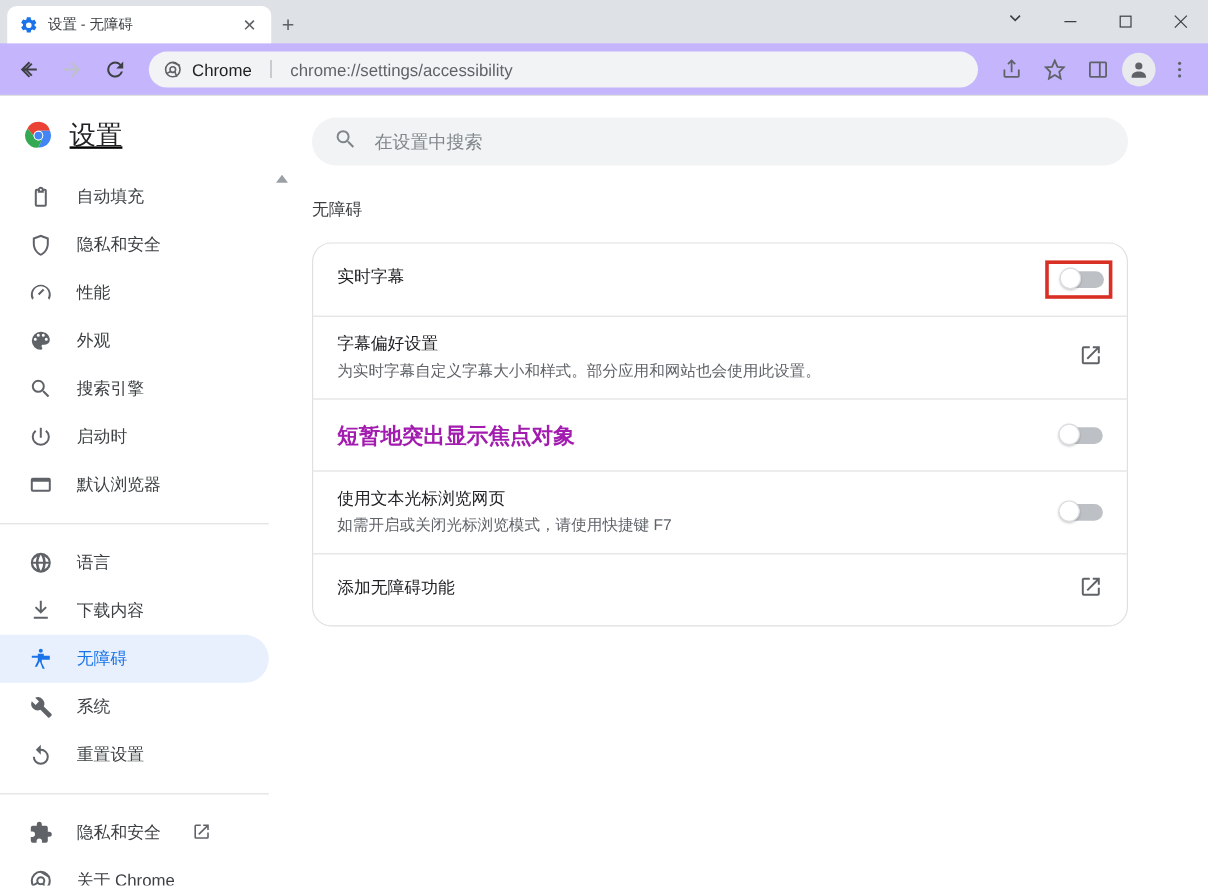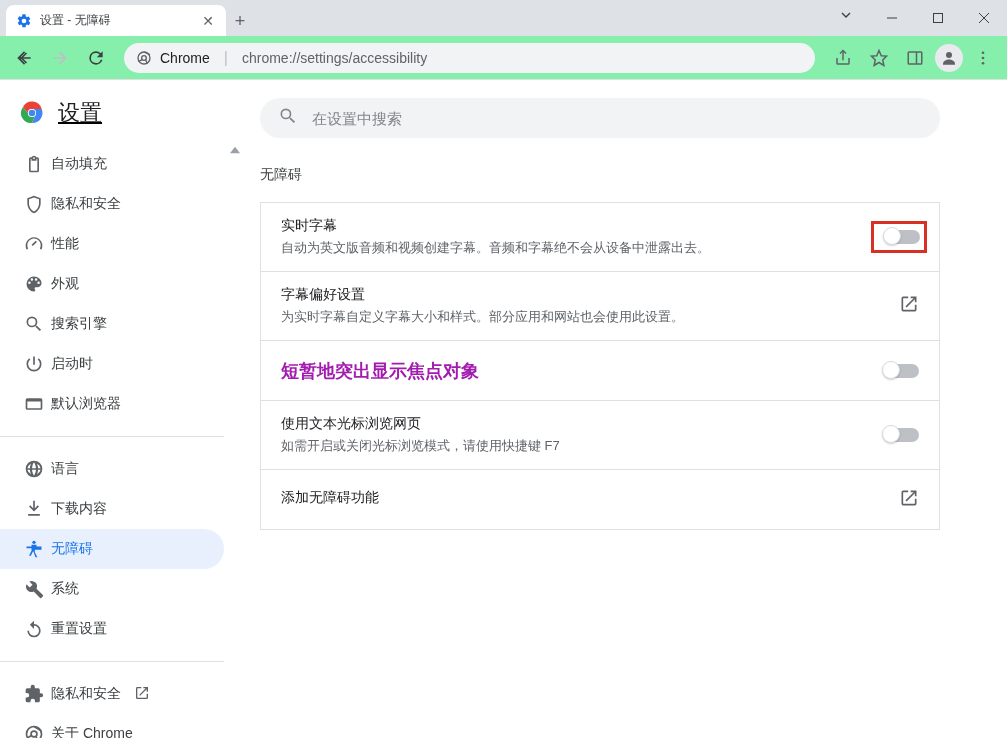--- a/index.html
+++ b/index.html
@@ -12,57 +12,57 @@
 .tab-title { font-size: 12px; color: #3c4043; flex: 1; white-space: nowrap; overflow: hidden; text-overflow: ellipsis; }
 .tab-close { width: 16px; height: 16px; color: #5f6368; display:flex; align-items:center; justify-content:center; font-size:14px; cursor:pointer; }
 .new-tab { width: 28px; display:flex; align-items:center; justify-content:center; margin-top:6px; color:#5f6368; cursor:pointer; font-size:18px; }
 .titlebar-spacer { flex: 1; }
 .window-controls { display:flex; align-items:center; }
 .window-btn { width: 46px; height: 30px; display:flex; align-items:center; justify-content:center; color:#3c4043; cursor:pointer; }
 .window-btn svg { width:12px; height:12px; }
 .chevron-btn { width:46px; height:30px; display:flex; align-items:center; justify-content:center; color:#3c4043; }
 
 
-.toolbar { height: 44px; display:flex; align-items:center; padding: 0 8px; gap: 4px; background:#86efac; border-bottom: 1px solid #e0e0e0; }
+.toolbar { height: 44px; display:flex; align-items:center; padding: 0 8px; gap: 4px; background:#c4b5fd; border-bottom: 1px solid #e0e0e0; }
 .nav-btn { width: 32px; height: 32px; display:flex; align-items:center; justify-content:center; border-radius:50%; cursor:pointer; color:#3c4043; }
 .nav-btn.disabled { color:#bdc1c6; cursor:default; }
 .omnibox { flex:1; height: 30px; background:#f1f3f4; border-radius: 15px; display:flex; align-items:center; padding: 0 12px; gap: 8px; margin: 0 8px; }
 .omnibox .chrome-icon { width:16px; height:16px; color:#5f6368; }
 .url-chrome { font-size:14px; color:#202124; }
 .url-pipe { color:#bdc1c6; padding: 0 6px; }
 .url-rest { font-size:14px; color:#5f6368; }
 .tool-btn { width:32px; height:32px; display:flex; align-items:center; justify-content:center; cursor:pointer; color:#5f6368; border-radius:50%; }
 .avatar-btn { width:28px; height:28px; background:#e8eaed; border-radius:50%; display:flex; align-items:center; justify-content:center; cursor:pointer; color:#5f6368; }
 
 
 .content { display:flex; height: calc(738px - 36px - 44px); }
 
 
 .sidebar { width: 240px; padding-top: 8px; position:relative; }
 .settings-header { display:flex; align-items:center; padding: 10px 20px 16px 20px; gap: 14px; text-decoration: underline; }
 .chrome-logo { width: 24px; height: 24px; }
 .settings-title { font-size: 22px; color:#202124; }
 .nav-list { padding-right: 16px; }
-.nav-item { height: 40px; display:flex; align-items:center; padding-left: 24px; gap: 7px; border-radius: 0 20px 20px 0; cursor:pointer; color:#3c4043; font-size:14px; }
+.nav-item { height: 40px; display:flex; align-items:center; padding-left: 24px; gap: 20px; border-radius: 0 20px 20px 0; cursor:pointer; color:#3c4043; font-size:14px; }
 .nav-item.active { background:#e8f0fe; color:#1a73e8; }
 .nav-item.active .nav-icon { color:#1a73e8; }
 .nav-icon { width: 20px; height: 20px; color:#5f6368; display:flex; align-items:center; justify-content:center; }
 .nav-divider { height:1px; background:#e0e0e0; margin: 12px 0 12px 0; }
 .ext-link-icon { margin-left: 6px; color:#5f6368; }
 .sidebar-scroll { position:absolute; right:2px; top:60px; width:8px; height:12px; color:#9aa0a6; }
 
 
 .main { flex:1; padding: 18px 28px 0 20px; overflow:hidden; }
 .search-wrap { max-width: 680px; margin-bottom: 28px; }
 .search-box { height: 40px; background:#f1f3f4; border-radius: 20px; display:flex; align-items:center; padding: 0 18px; gap: 14px; }
 .search-box input { border:none; background:transparent; outline:none; font-size:15px; color:#202124; flex:1; }
 .search-box input::placeholder { color:#80868b; }
 .page-title { font-size:14px; color:#3c4043; margin-bottom: 18px; }
 
-.card { max-width: 680px; border:1px solid #e0e0e0; border-radius:0; }
+.card { max-width: 680px; border:1px solid #e0e0e0; border-radius:16px; }
 .row { display:flex; align-items:center; padding: 14px 20px; gap: 16px; cursor:pointer; min-height:60px; }
 .row + .row { border-top:1px solid #e0e0e0; }
 .row-text { flex:1; }
 .row-title { font-size:14px; color:#202124; margin-bottom: 4px; }
 .row-sub { font-size:13px; color:#5f6368; }
 .row-title-only { font-size:18px; color:#a21caf;font-weight:bold; }
 
 
 .highlight-box { border: 3px solid #d93025; padding: 6px 4px 6px 10px; margin: -6px -8px; display:flex; align-items:center; }
 
@@ -345,21 +345,20 @@
         <input type="text" placeholder="在设置中搜索" style="">
       </div>
     </div>
 
     <div class="page-title">无障碍</div>
 
     <div class="card">
       <div class="row">
         <div class="row-text">
           <div class="row-title">实时字幕</div>
-          <div class="row-sub">自动为英文版音频和视频创建字幕。音频和字幕绝不会从设备中泄露出去。</div>
         </div>
         <div class="highlight-box">
           <div class="toggle">
               <div class="knob"></div>
             </div>
         </div>
       </div>
 
       <div class="row">
         <div class="row-text">

